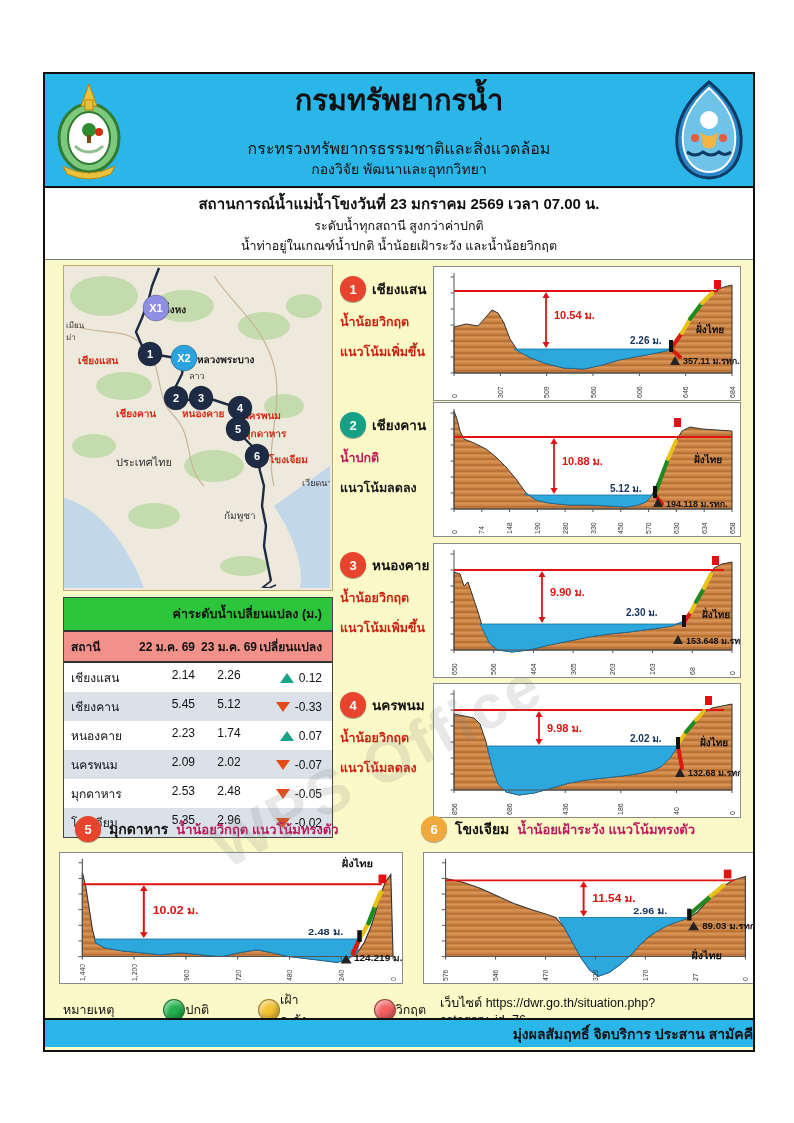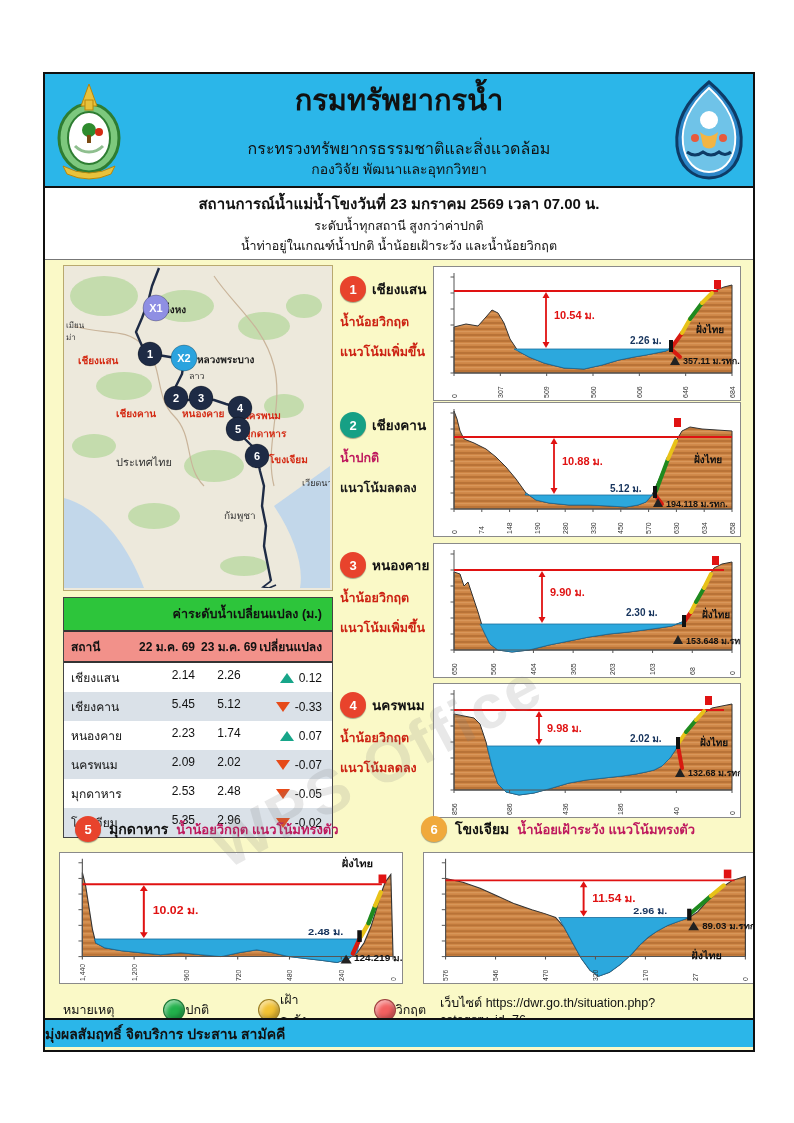--- a/index.html
+++ b/index.html
@@ -50,21 +50,21 @@
   .c2{width:62px;text-align:center;}
   .c3{width:70px;display:flex;align-items:center;justify-content:flex-end;gap:5px;padding-right:8px;}
   .tri-up{width:0;height:0;border-left:7px solid transparent;border-right:7px solid transparent;border-bottom:10px solid #17A589;}
   .tri-down{width:0;height:0;border-left:7px solid transparent;border-right:7px solid transparent;border-top:10px solid #E64A19;}
   
   .legendrow{position:absolute;left:18px;top:730px;width:676px;display:flex;align-items:center;gap:14px;font-size:12.5px;}
   .leg-item{display:flex;align-items:center;gap:0;margin-left:35px;}
   .leg-dot{width:20px;height:20px;border-radius:50%;border:1px solid rgba(0,0,0,.35);box-shadow:inset -2px -3px 4px rgba(0,0,0,.25), inset 2px 3px 4px rgba(255,255,255,.5);}
   .website{margin-left:auto;font-size:12.5px;}
   .motto{position:absolute;left:0;right:0;bottom:0;height:27px;background:#2BB6E9;border-top:2px solid #101010;
-         display:flex;align-items:center;justify-content:flex-start;font-size:14px;font-weight:bold;}
+         display:flex;align-items:center;justify-content:flex-end;font-size:14px;font-weight:bold;}
   .watermark{position:absolute;left:150px;top:470px;font-size:62px;font-weight:bold;color:rgba(130,130,130,.18);
              transform:rotate(-28deg);letter-spacing:3px;pointer-events:none;white-space:nowrap;}
 </style>
 </head>
 <body>
 
 <div class="frame">
 
   <div class="hdr">
     <svg class="logo" viewBox="0 0 84 100">

